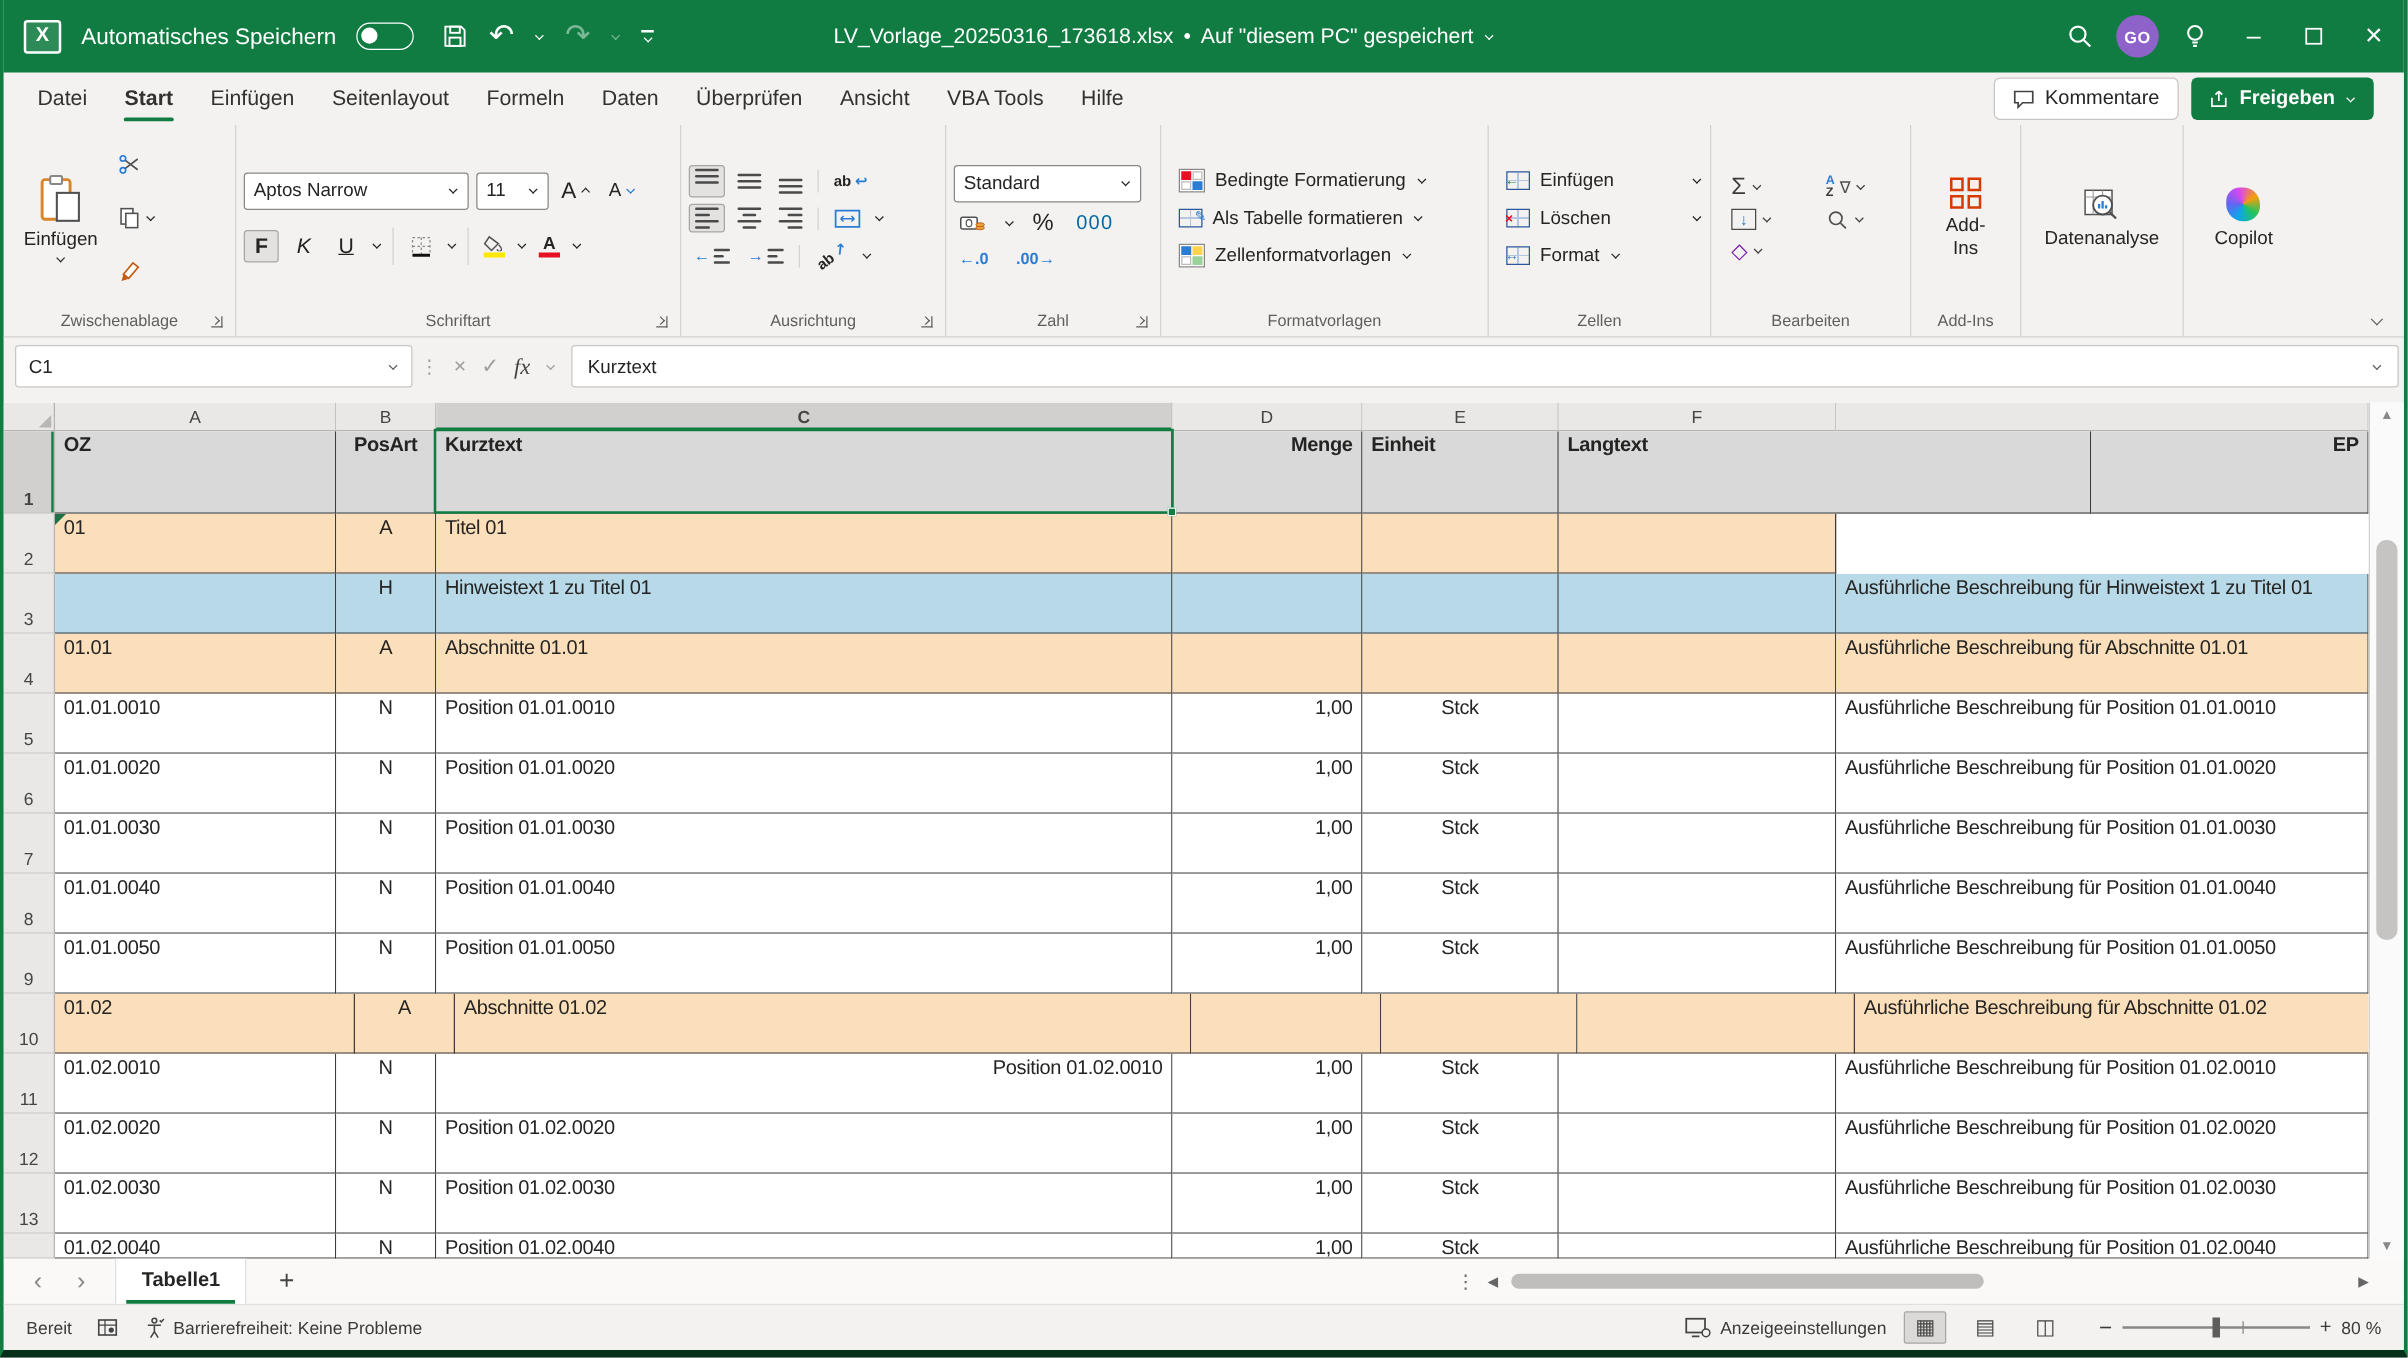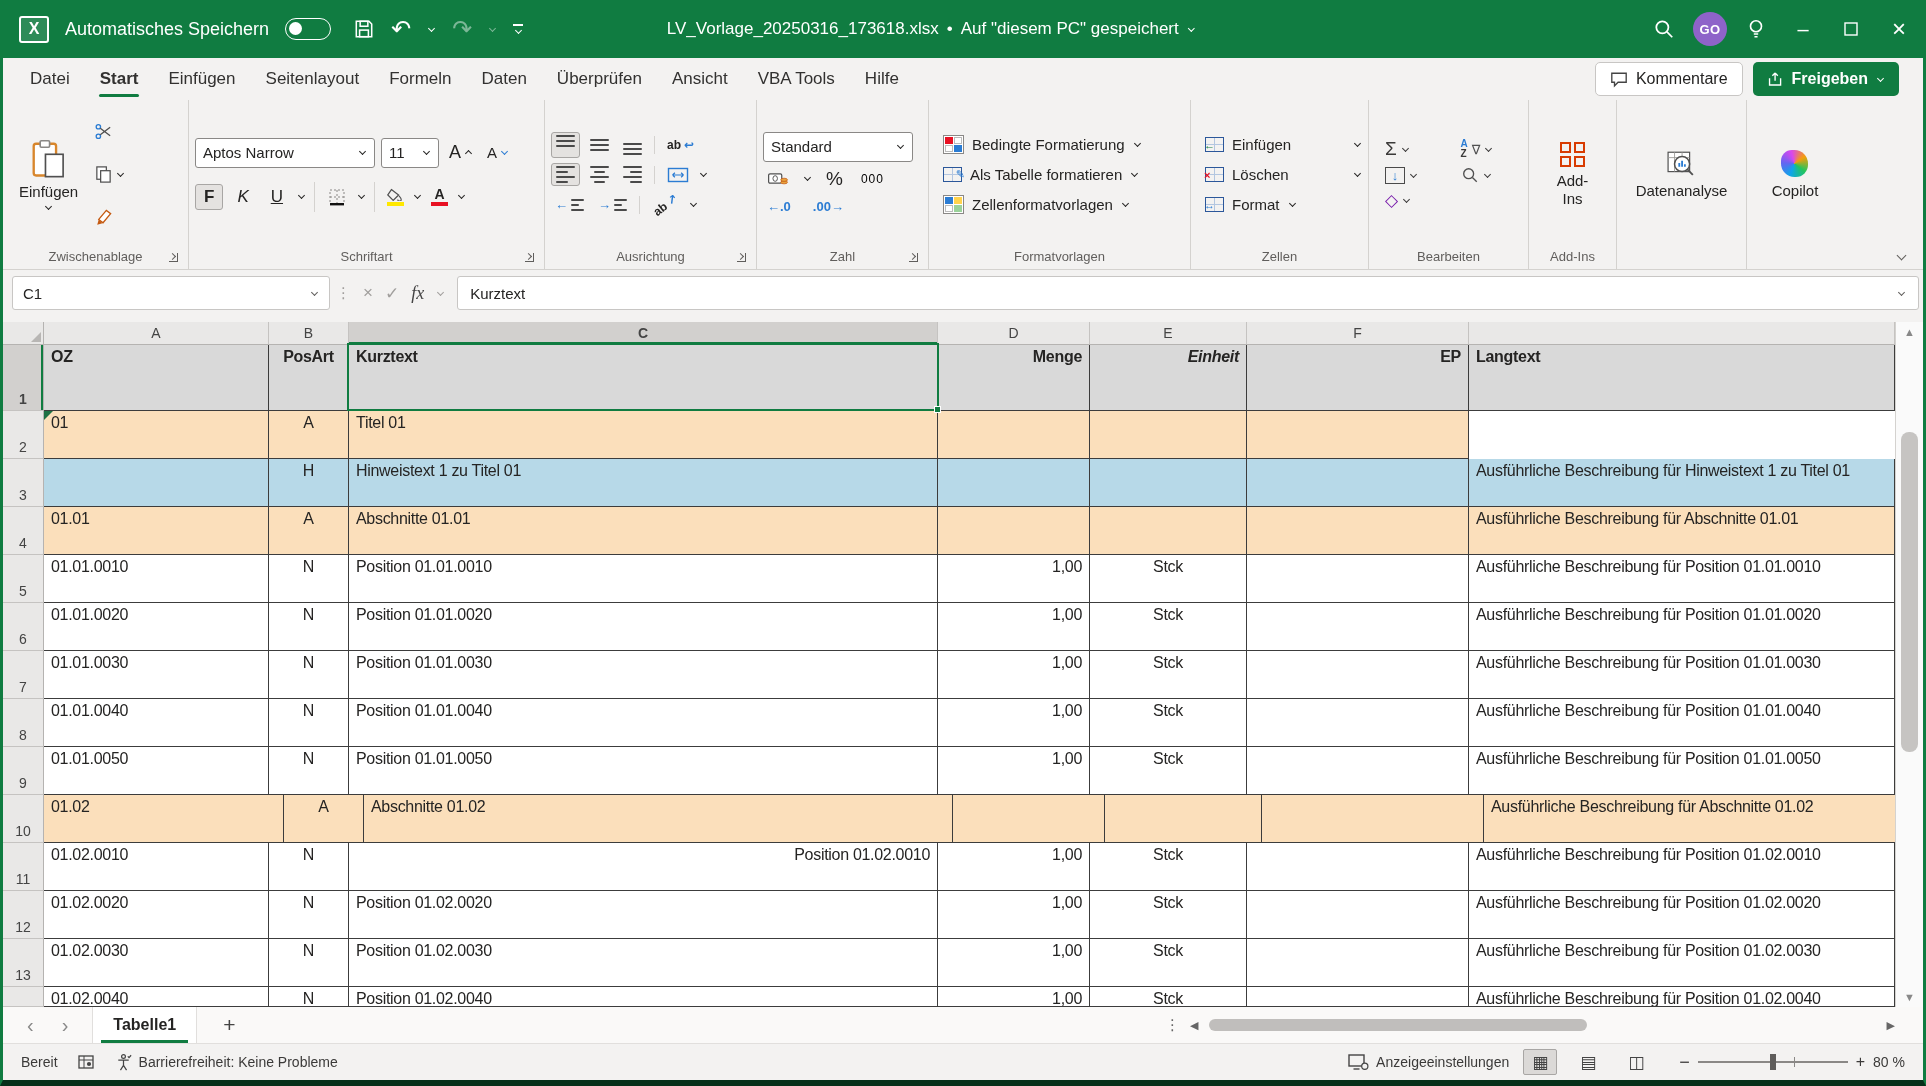--- a/index.html
+++ b/index.html
@@ -431,21 +431,21 @@
           <span class="mbtn">
               <svg width="22" height="15" viewBox="0 0 22 16">
                 <rect x="1" y="3" width="14" height="10" rx="1.5" fill="#fff" stroke="#505050" stroke-width="1.3"></rect>
                 <ellipse cx="8" cy="8" rx="2.4" ry="3" fill="none" stroke="#505050"></ellipse>
                 <ellipse cx="17.5" cy="12" rx="3.6" ry="1.7" fill="#e8a33d" stroke="#c55a11" stroke-width=".8"></ellipse>
                 <ellipse cx="17.5" cy="9.4" rx="3.6" ry="1.7" fill="#e8a33d" stroke="#c55a11" stroke-width=".8"></ellipse>
               </svg>
             </span>
             <i class="chev s"></i>
           <span class="mbtn" style="font-size:19px">%</span>
-          <span class="mbtn" style="font-size:12px;letter-spacing:1px;color:#000000">000</span>
+          <span class="mbtn" style="font-size:16px;letter-spacing:1px;color:#0369a1">000</span>
         </div>
         <div class="rowline" style="height:22px;gap:14px">
           <span class="mbtn" style="font-size:13px;font-weight:bold">
               <span style="color:#2b7cd3">←.0</span>
             </span>
           <span class="mbtn" style="font-size:13px;font-weight:bold">
               <span style="color:#2b7cd3">.00→</span>
             </span>
         </div>
       </div>
@@ -637,23 +637,23 @@
           <div class="g-colh" style="width: 157px;">E</div>
           <div class="g-colh" style="width: 222px;">F</div>
           <div class="g-colh" style="width: 426px;"></div>
         </div>
         <div class="g-row" style="height: 66px;">
           <div class="g-rowh sel" style="width: 41px;">1</div>
           <div class="g-cell f-header" style="width: 225px; text-align: left;">OZ</div>
           <div class="g-cell f-header" style="width: 80px; text-align: center;">PosArt</div>
           <div class="g-cell f-header" style="width: 589px; text-align: left;">Kurztext</div>
           <div class="g-cell f-header" style="width: 152px; text-align: right;">Menge</div>
-          <div class="g-cell f-header" style="width: 157px; text-align: right; font-style: italic;">Einheit</div>
+          <div class="g-cell f-header" style="width: 157px; text-align: left;">Einheit</div>
+          <div class="g-cell f-header" style="width: 426px; text-align: left;">Langtext</div>
           <div class="g-cell f-header" style="width: 222px; text-align: right;">EP</div>
-          <div class="g-cell f-header" style="width: 426px; text-align: left;">Langtext</div>
         </div>
         <div class="g-row" style="height: 48px;">
           <div class="g-rowh" style="width: 41px;">2</div>
           <div class="g-cell f-section" style="width: 225px; text-align: left;">01<i class="tri"></i></div>
           <div class="g-cell f-section" style="width: 80px; text-align: center;">A</div>
           <div class="g-cell f-section" style="width: 589px; text-align: left;">Titel 01</div>
           <div class="g-cell f-section" style="width: 152px; text-align: right;"></div>
           <div class="g-cell f-section" style="width: 157px; text-align: center;"></div>
           <div class="g-cell f-section" style="width: 222px; text-align: right;"></div>
         </div>

